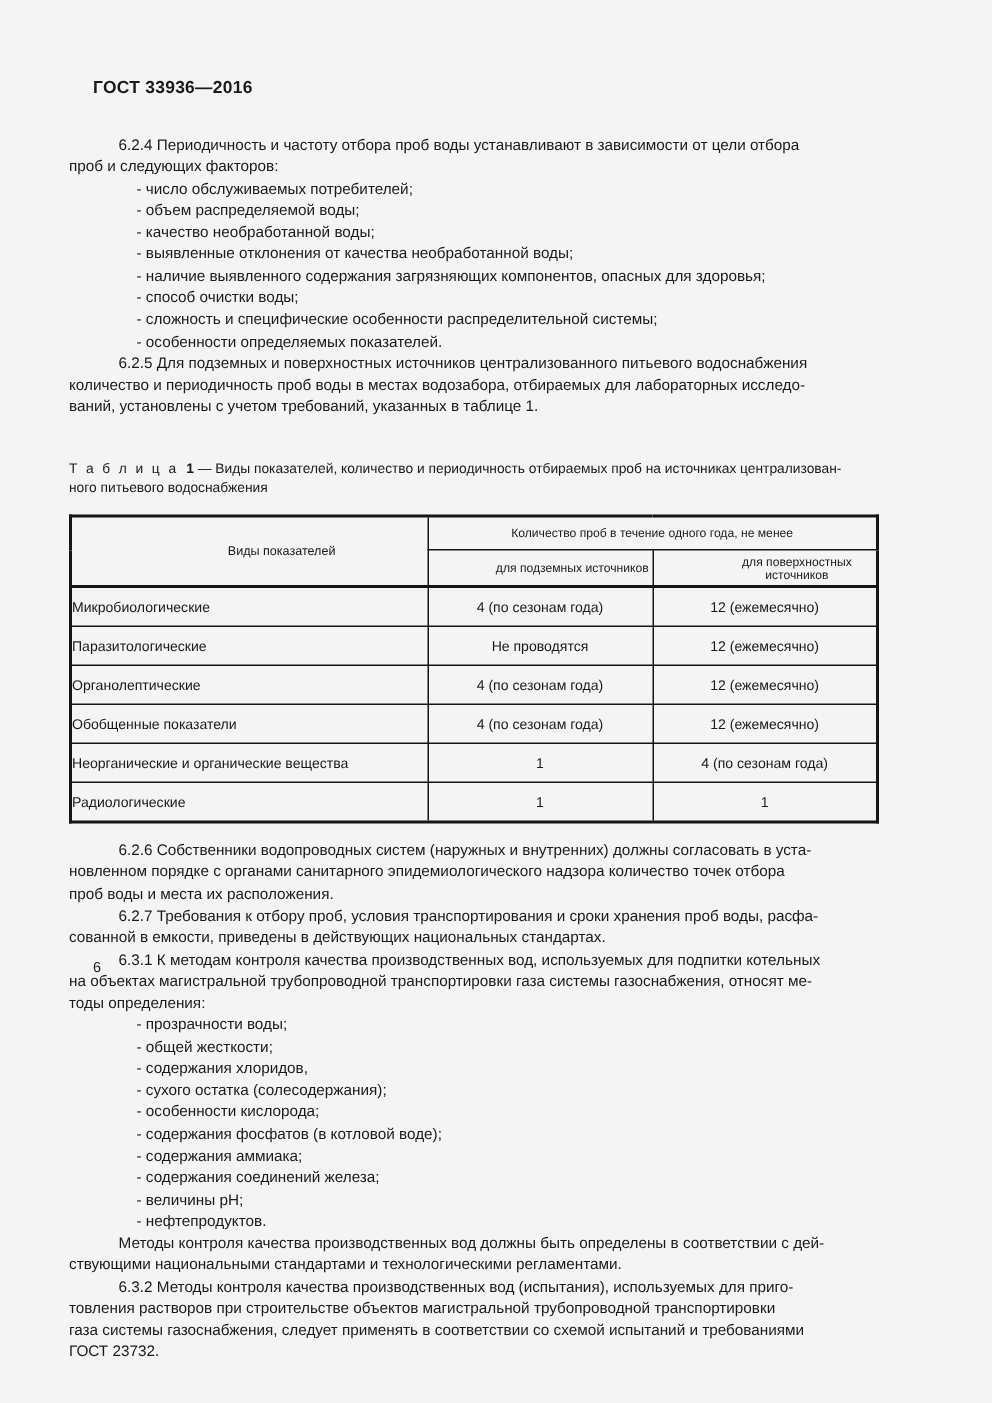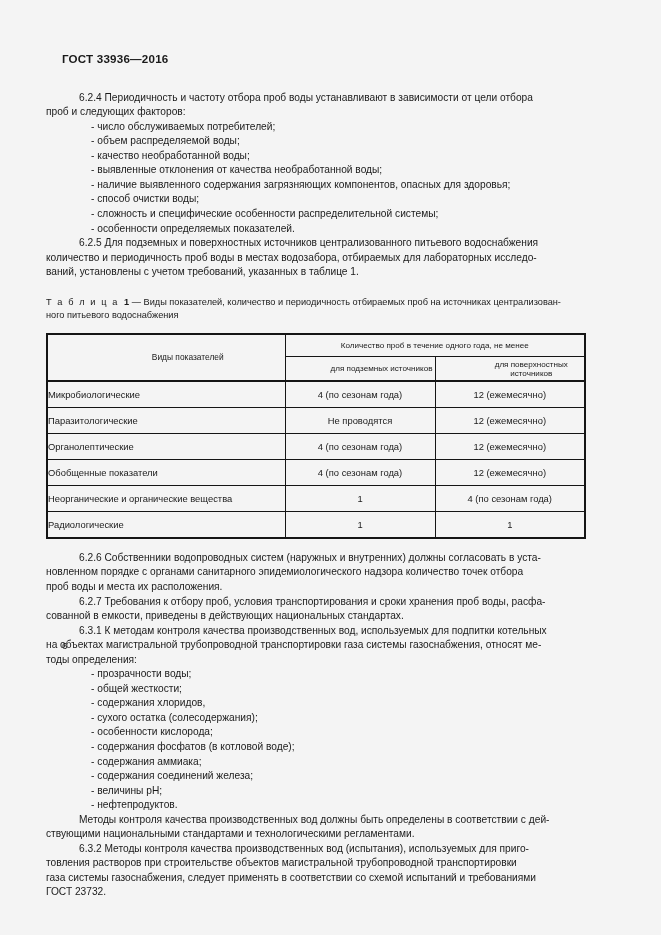--- a/index.html
+++ b/index.html
@@ -42,21 +42,21 @@
     text-align-last: left;
   }
   p.ind {
     text-indent: 33px;
   }
   .dash {
     padding-left: 45px;
     white-space: nowrap;
   }
   .tbl-caption {
-    margin-top: 16px;
+    margin-top: 26px;
     font-size: 9.2px;
     line-height: 13.6px;
     text-align: justify;
     text-align-last: left;
   }
   .tbl-caption .spaced {
     letter-spacing: 1.6px;
   }
   .tbl-caption .num {
     font-weight: bold;

